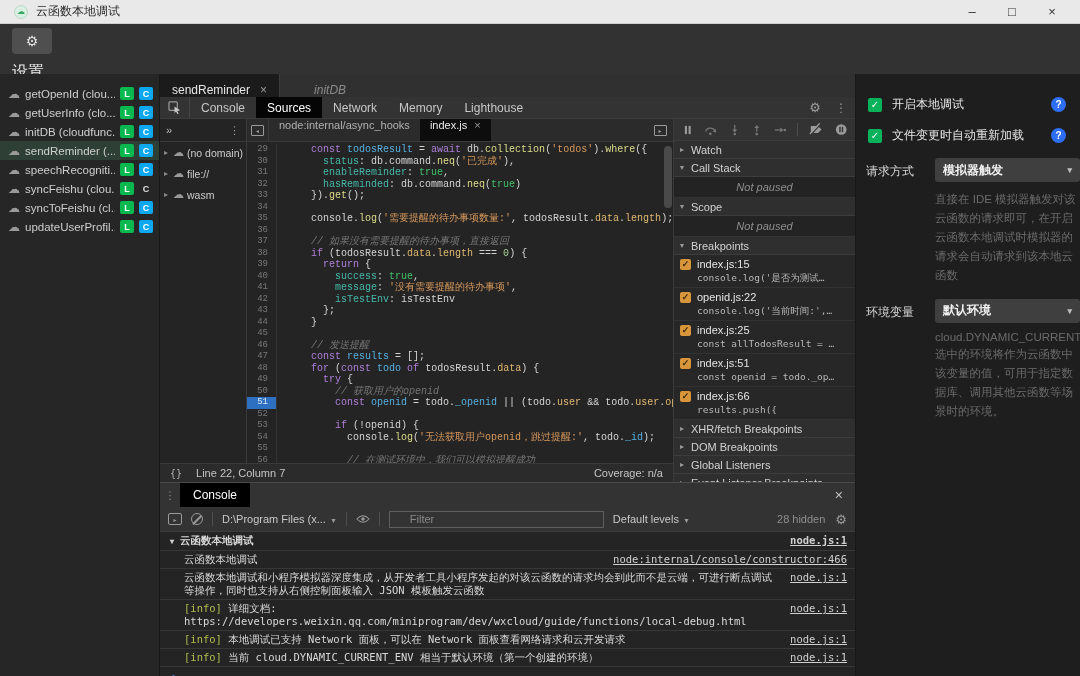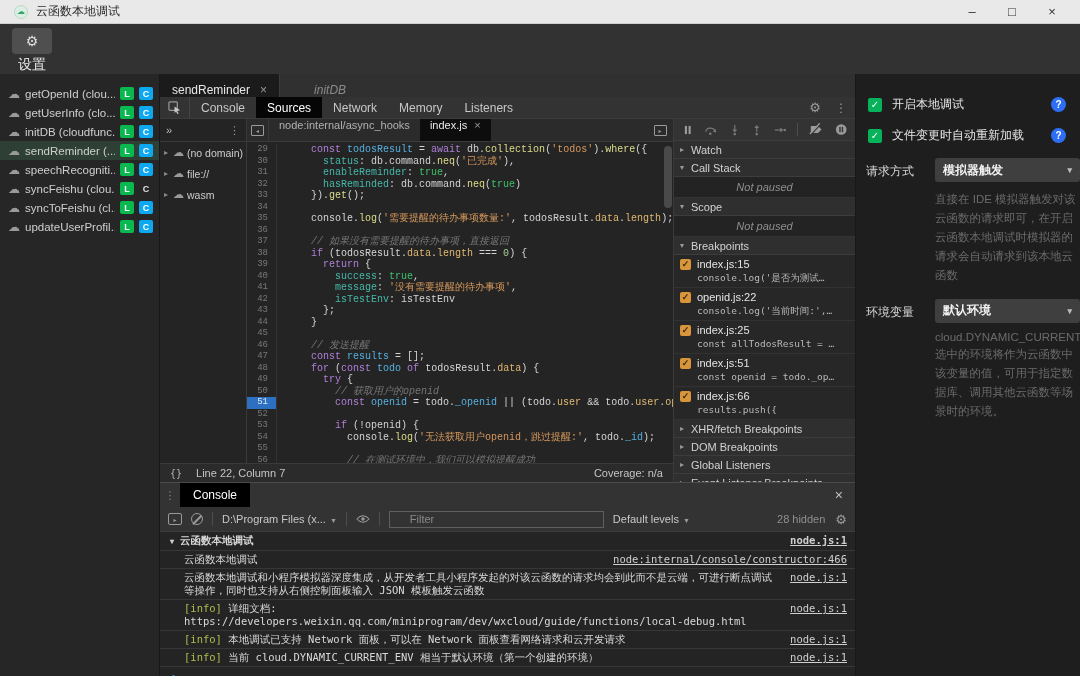--- a/index.html
+++ b/index.html
@@ -9,21 +9,21 @@
   
   .titlebar{height:24px;background:#e9e9e9;display:flex;align-items:center;padding:0 8px;border-bottom:1px solid #cfcfcf}
   .appicon{width:14px;height:14px;border-radius:50%;background:#d9efe3;border:1px solid #bcd9c6;margin:0 8px 0 6px;display:inline-flex;align-items:center;justify-content:center;font-size:8px;color:#35a564}
   .apptitle{font-size:12px;color:#2b2b2b}
   .winctrls{margin-left:auto;display:flex;align-items:center}
   .wbtn{width:40px;height:22px;display:flex;align-items:center;justify-content:center;font-size:13px;color:#333;cursor:default}
 
   
   .topbar{height:50px;background:#323232;padding:4px 0 0 12px}
   .setbtn{width:40px;height:26px;background:#4f4f4f;border-radius:4px;display:flex;align-items:center;justify-content:center;color:#e0e0e0;font-size:14px}
-  .setlabel{color:#e8e8e8;font-size:14px;margin-top:2px;text-align:center;width:40px}
+  .setlabel{color:#e8e8e8;font-size:16px;margin-top:8px;text-align:left;width:40px}
 
   
   .content{position:absolute;top:74px;left:0;right:0;bottom:0;display:flex}
 
   
   .sidebar{width:160px;background:#262626;padding-top:10px;flex:none;border-right:1px solid #181818}
   .fn-row{height:19px;display:flex;align-items:center;padding:0 6px 0 8px;color:#cfcfcf;font-size:11.5px;white-space:nowrap}
   .fn-row.sel{background:#2e4035}
   .cloud-ic{color:#9a9a9a;font-size:12px;margin-right:5px;flex:none}
   .fn-name{flex:1;overflow:hidden;text-overflow:clip;white-space:nowrap}
@@ -242,21 +242,21 @@
           <svg width="13" height="13" viewBox="0 0 14 14">
               <rect x="1" y="1" width="9" height="9" rx="1" fill="none" stroke="#9a9a9a" stroke-width="1.3"></rect>
               <polygon points="7,6 13,10 10,10.7 11.5,13.5 10,14 8.7,11.2 7,13" fill="#c8c8c8"></polygon>
             </svg>
         </div>
         <div style="display:flex;align-items:stretch" id="devtabs-host">
             <div class="dtab">Console</div>
             <div class="dtab active">Sources</div>
             <div class="dtab">Network</div>
             <div class="dtab">Memory</div>
-            <div class="dtab">Listeners</div>
+            <div class="dtab">Lighthouse</div>
           </div>
         <div class="dtright">
           <span class="gearglyph">⚙</span>
           <span class="kebab">⋮</span>
         </div>
       </div>
 
       <div class="srcarea">
 
         <div class="filenav">

